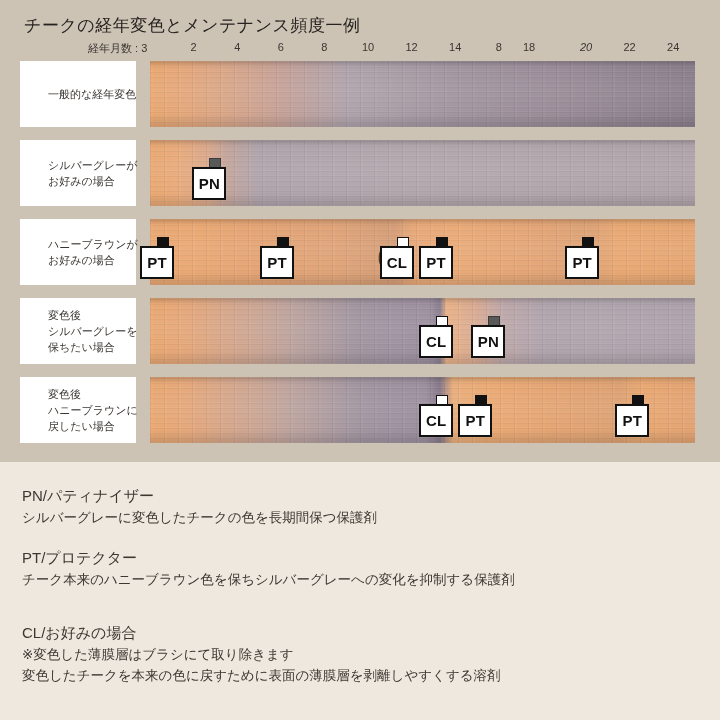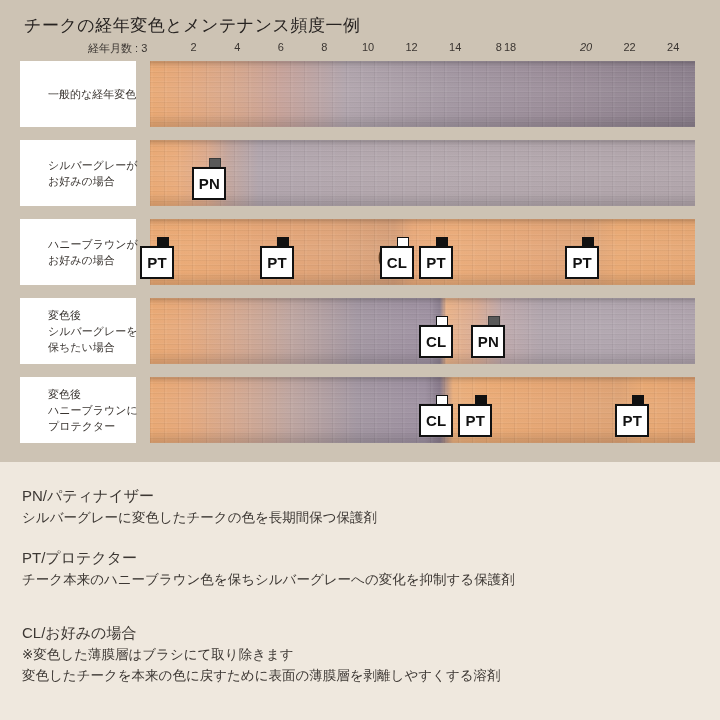--- a/index.html
+++ b/index.html
@@ -125,21 +125,21 @@
       <div class="axis-caption" id="axis-caption" style="left: 88px;">経年月数 : 3</div>
       <div id="axis-ticks">
           <div class="tick" style="left: 193.6px;">2</div>
           <div class="tick" style="left: 237.2px;">4</div>
           <div class="tick" style="left: 280.8px;">6</div>
           <div class="tick" style="left: 324.4px;">8</div>
           <div class="tick" style="left: 368px;">10</div>
           <div class="tick" style="left: 411.6px;">12</div>
           <div class="tick" style="left: 455.2px;">14</div>
           <div class="tick" style="left: 498.8px;">8</div>
-          <div class="tick" style="left: 510px;">18</div>
+          <div class="tick" style="left: 529px;">18</div>
           <div class="tick" style="left: 586px; font-style: italic;">20</div>
           <div class="tick" style="left: 629.6px;">22</div>
           <div class="tick" style="left: 673.2px;">24</div>
         </div>
     </div>
 
     <div id="rows-host">
         <div class="row" style="top: 61px;">
           <div class="row-label">
             <span>一般的な経年変色</span>
@@ -211,21 +211,21 @@
           </div>
           <div class="bottle" style="left: 494.44px;">
             <div class="cap cap-gray"></div>
             <div class="body">PN</div>
           </div>
         </div>
         <div class="row" style="top: 377px;">
           <div class="row-label">
             <span>変色後</span>
             <span>ハニーブラウンに</span>
-            <span>プロテクター</span>
+            <span>戻したい場合</span>
           </div>
           <div class="board" style="background: linear-gradient(to right, rgb(233, 168, 115) 0%, rgb(229, 168, 123) 6.4%, rgb(211, 167, 143) 16%, rgb(189, 164, 159) 26%, rgb(162, 150, 161) 38%, rgb(156, 143, 159) 50.4%, rgb(135, 121, 138) 53.2%, rgb(233, 174, 124) 55.6%, rgb(234, 170, 117) 62.4%, rgb(228, 165, 116) 74%, rgb(221, 162, 116) 86%, rgb(232, 168, 115) 90.4%, rgb(226, 163, 115) 100%);">
             <div class="grain"></div>
             <div class="shade"></div>
           </div>
           <div class="bottle" style="left: 442.12px;">
             <div class="cap cap-white"></div>
             <div class="body">CL</div>
           </div>
           <div class="bottle" style="left: 481.36px;">

